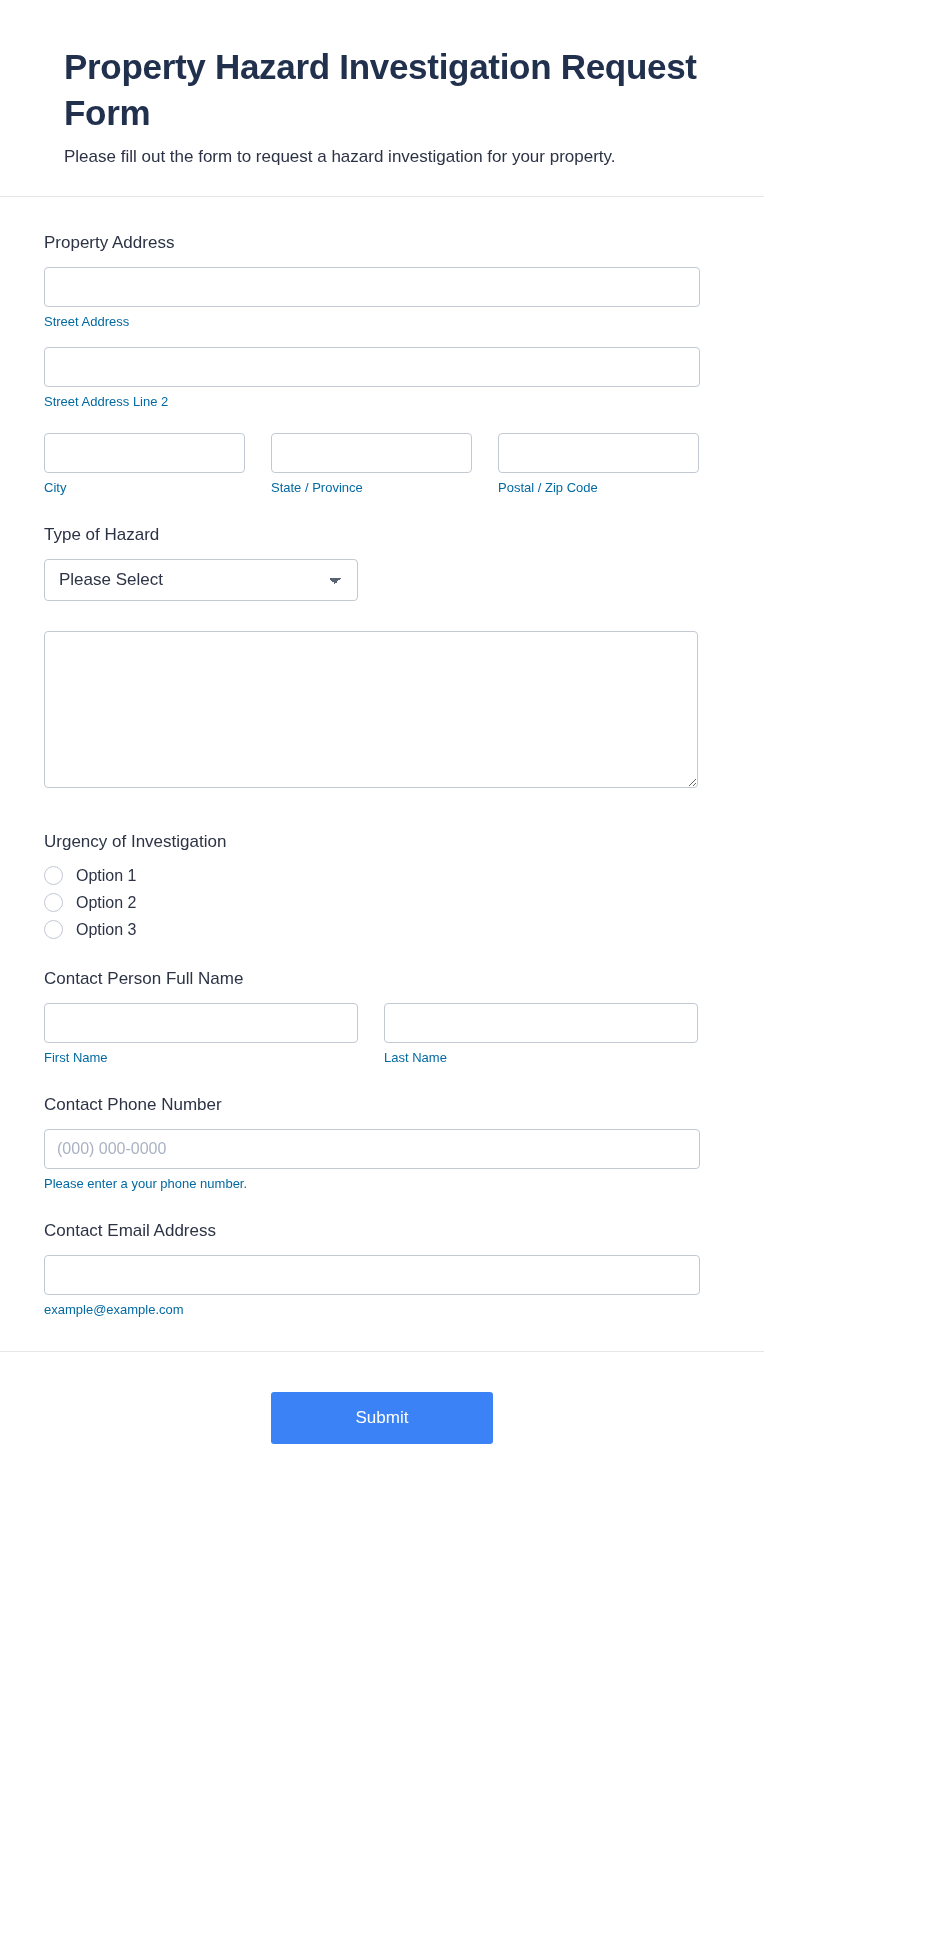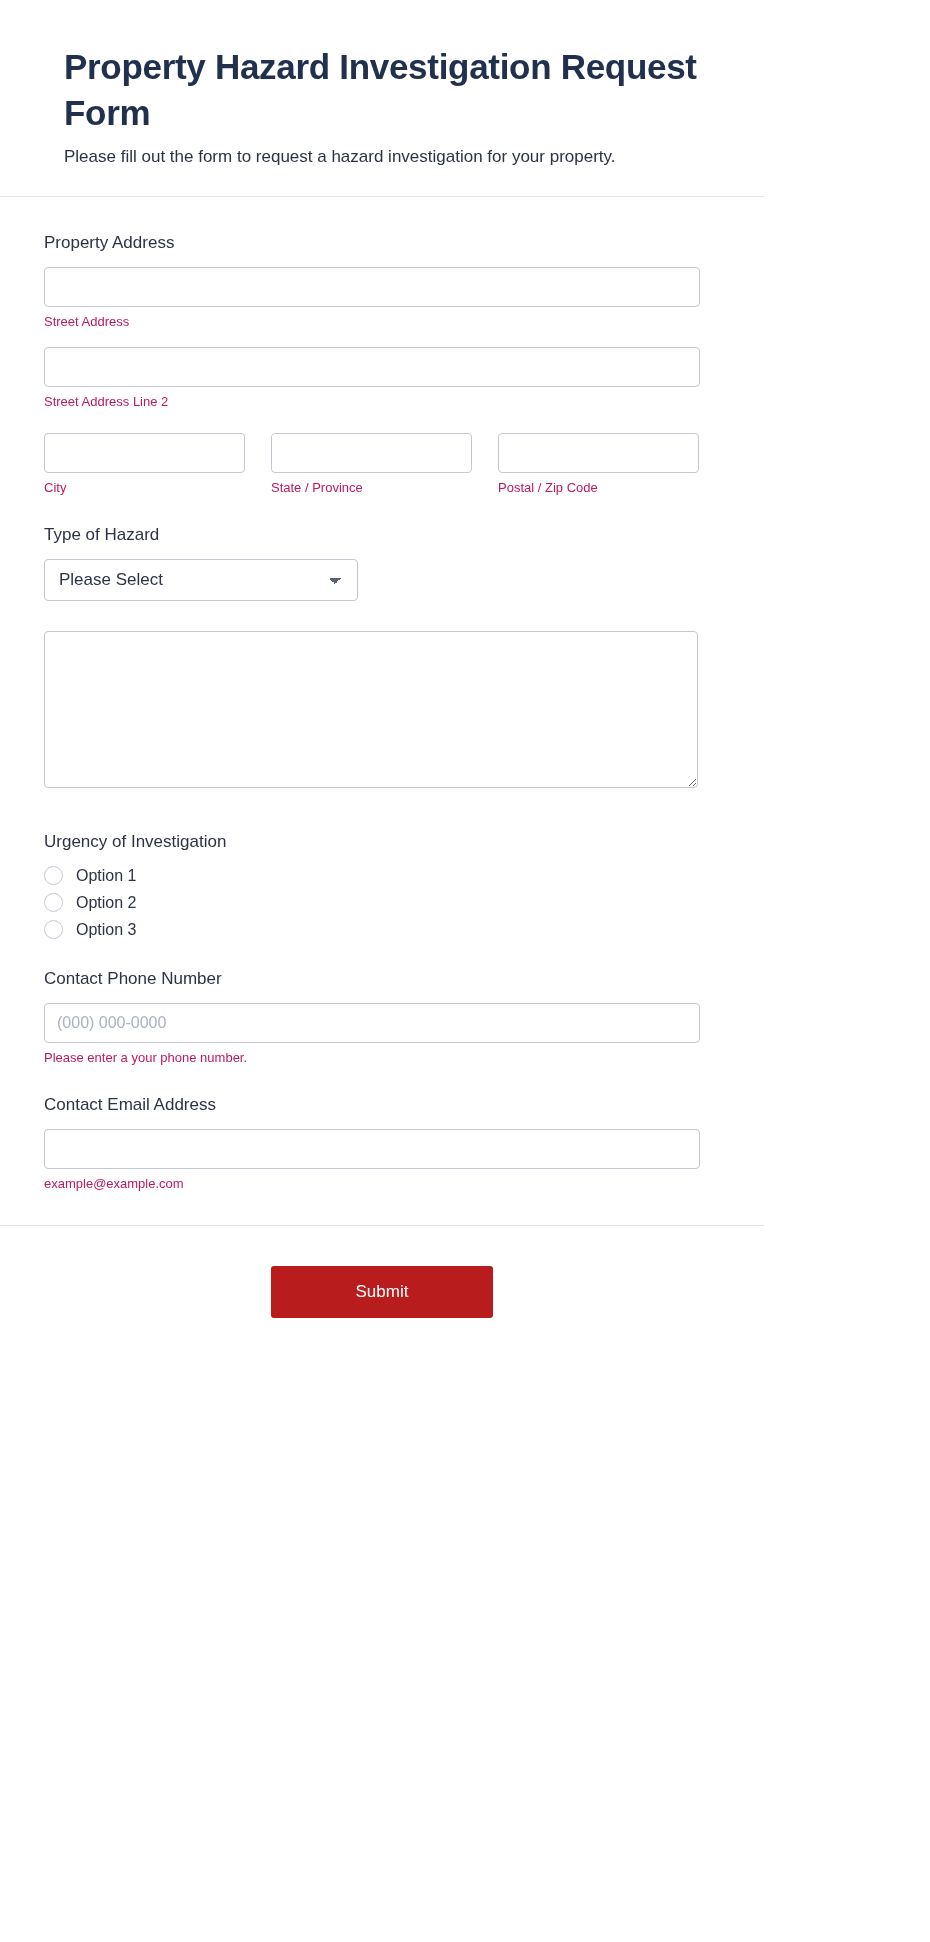--- a/index.html
+++ b/index.html
@@ -54,21 +54,21 @@
   }
   .field-label {
     font-size: 17px;
     color: #2c3345;
     font-weight: normal;
     margin-bottom: 14px;
     display: block;
   }
   .sub-label {
     font-size: 13px;
-    color: #be185d;
+    color: #0369a1;
     margin-top: 7px;
     display: block;
   }
 
   input.text-input,
   select.select-input,
   textarea.textarea-input {
     font-family: "Liberation Sans", sans-serif;
     font-size: 16px;
     color: #2c3345;
@@ -151,21 +151,21 @@
 
   
   .form-footer {
     border-top: 1px solid #e4e6ea;
     margin-top: 34px;
     padding: 40px 64px 48px 64px;
     display: flex;
     justify-content: center;
   }
   .submit-button {
-    background: #b91c1c;
+    background: #3b82f6;
     color: #ffffff;
     border: none;
     border-radius: 3px;
     font-family: "Liberation Sans", sans-serif;
     font-size: 17px;
     width: 222px;
     height: 52px;
     cursor: pointer;
   }
 </style>
@@ -229,20 +229,33 @@
       <div class="radio-row">
         <span class="radio-circle"></span>
         <span class="radio-label">Option 2</span>
       </div>
       <div class="radio-row">
         <span class="radio-circle"></span>
         <span class="radio-label">Option 3</span>
       </div>
     </div>
 
+    <div class="field-block section-gap">
+      <span class="field-label">Contact Person Full Name</span>
+      <div class="name-row">
+        <div class="name-col">
+          <input class="text-input" type="text" placeholder="" style="">
+          <span class="sub-label">First Name</span>
+        </div>
+        <div class="name-col">
+          <input class="text-input" type="text" placeholder="" style="">
+          <span class="sub-label">Last Name</span>
+        </div>
+      </div>
+    </div>
 
     <div class="field-block section-gap">
       <span class="field-label">Contact Phone Number</span>
       <input class="text-input small-input" type="text" placeholder="(000) 000-0000" style="">
       <span class="sub-label">Please enter a your phone number.</span>
     </div>
 
     <div class="field-block">
       <span class="field-label">Contact Email Address</span>
       <input class="text-input small-input" type="text" placeholder="" style="">

